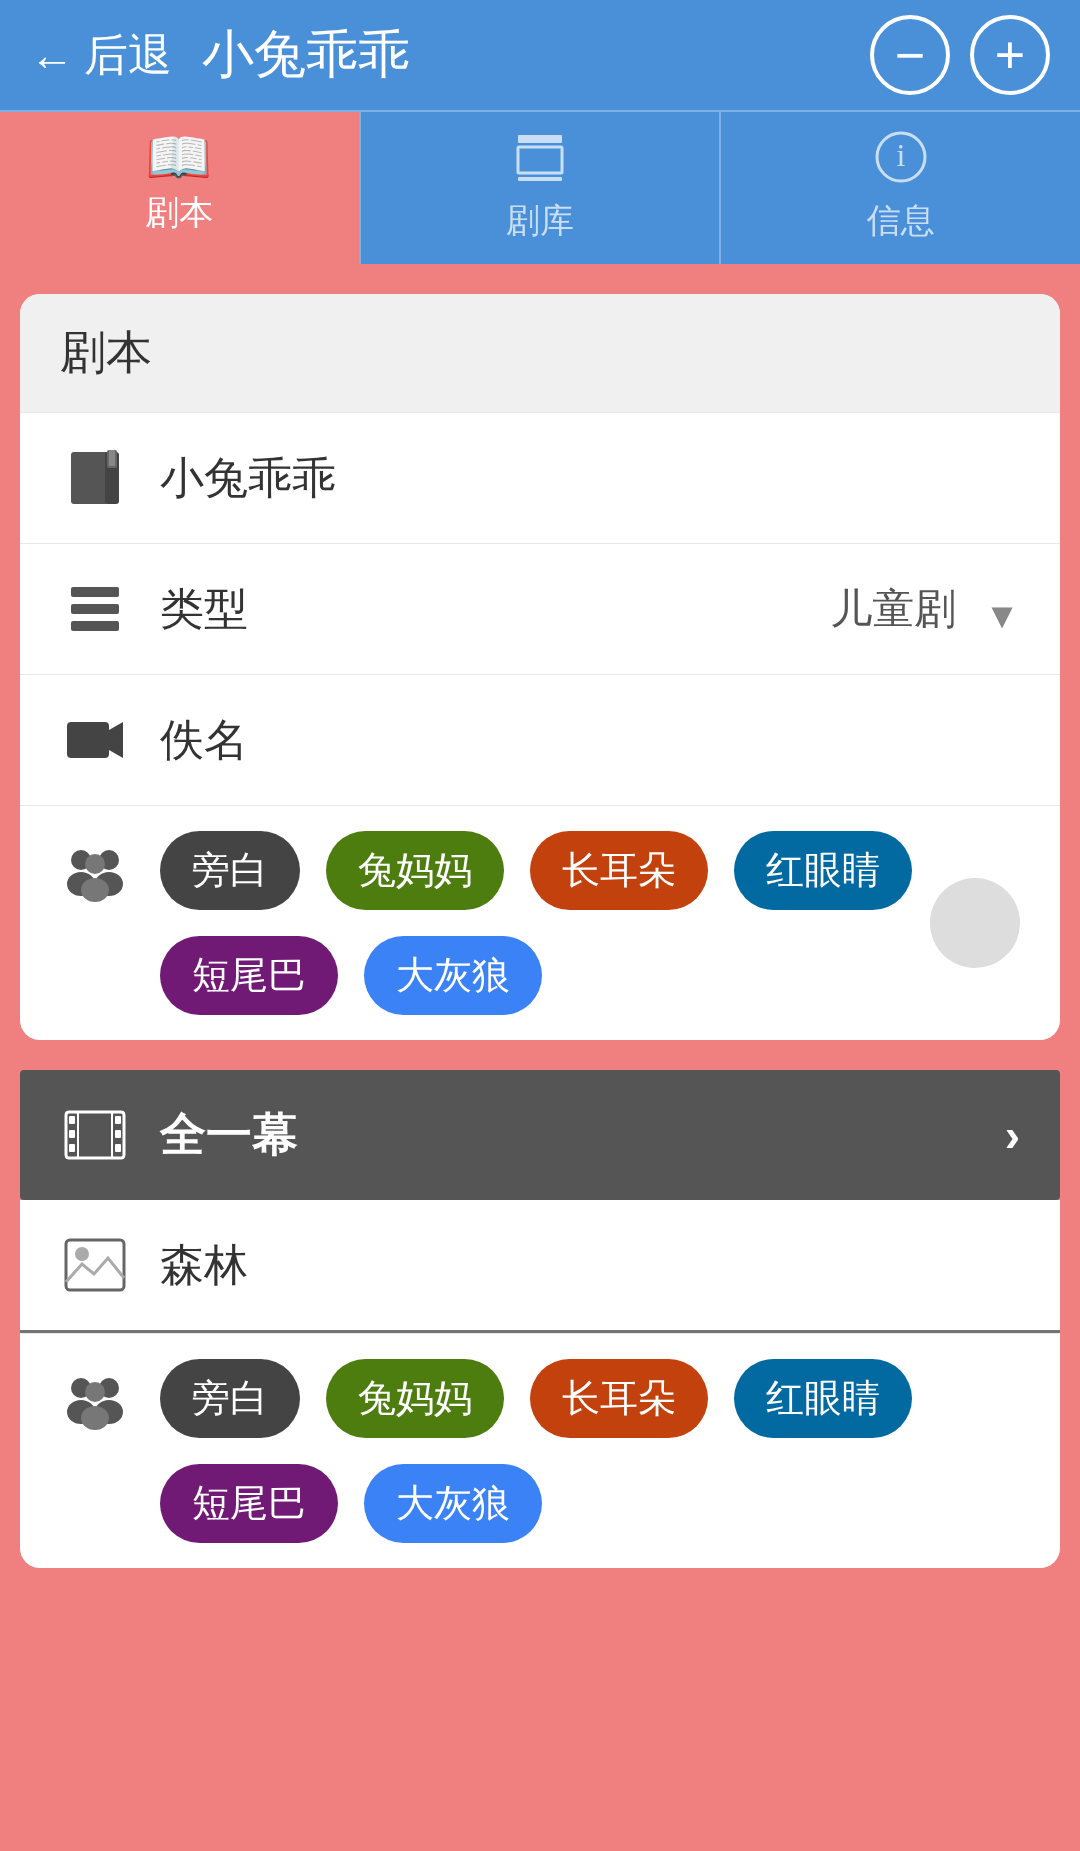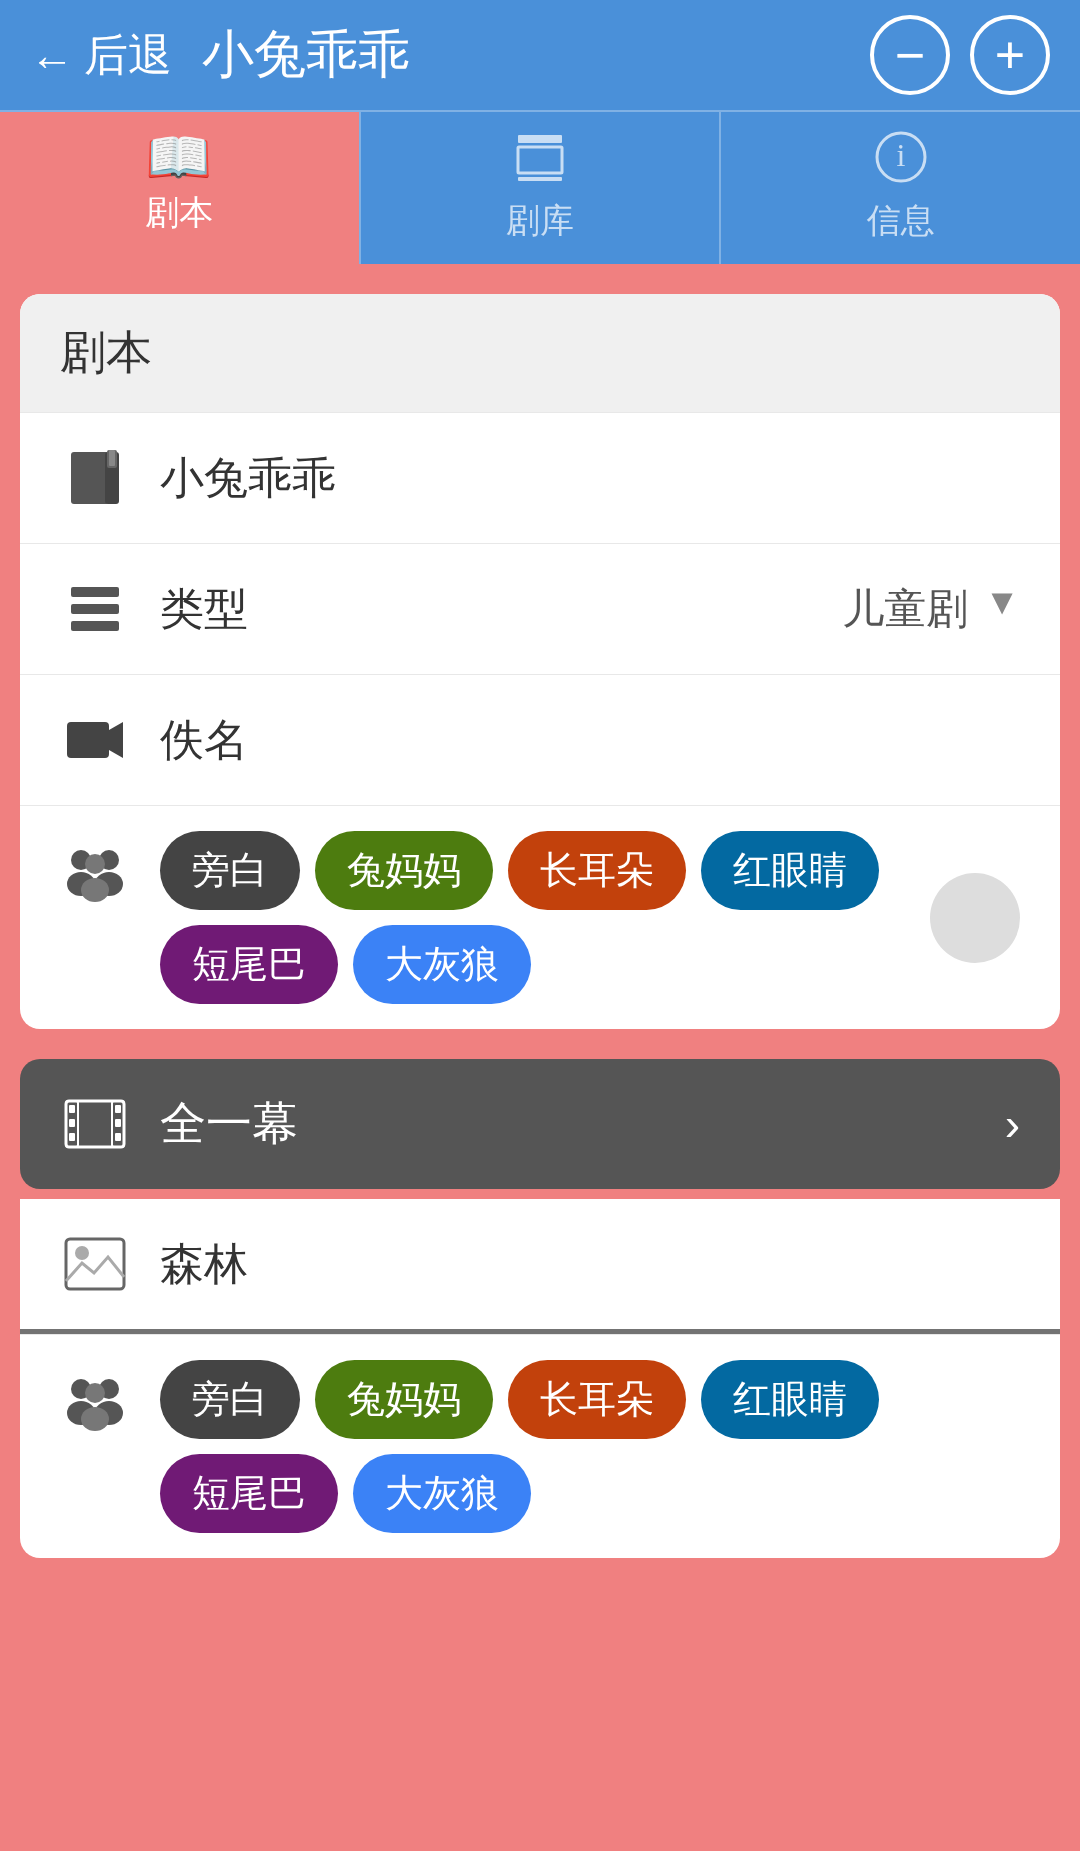--- a/index.html
+++ b/index.html
@@ -129,22 +129,22 @@
       justify-content: center;
       flex-shrink: 0;
     }
     .card-row-content {
       flex: 1;
       font-size: 44px;
       color: #333;
     }
     .card-row-right {
       display: flex;
-      align-items: flex-start;
-      gap: 16px;
+      align-items: flex-end;
+      gap: 28px;
       font-size: 42px;
       color: #555;
     }
 
     
     .tags-row {
       display: flex;
       align-items: flex-start;
       padding: 25px 40px;
       border-top: 1px solid #e8e8e8;
@@ -157,21 +157,21 @@
       display: flex;
       align-items: center;
       justify-content: center;
       flex-shrink: 0;
       margin-top: 10px;
     }
     .tags-content {
       flex: 1;
       display: flex;
       flex-wrap: wrap;
-      gap: 15px;
+      gap: 26px;
       font-family: Liberation Serif, serif;
     }
     .tag {
       padding: 14px 32px;
       border-radius: 50px;
       color: white;
       font-size: 38px;
       font-weight: 500;
     }
     .tag-dark { background: #444; }
@@ -193,23 +193,24 @@
       color: white;
       flex-shrink: 0;
       margin-left: 10px;
       align-self: center;
       cursor: pointer;
     }
 
     
     .dark-card {
       background: #555;
-      border-radius: 20px;
+      border-radius: 4px;
       overflow: hidden;
-      margin-bottom: 10px;
+      margin-bottom: 0;
+      font-weight: bold;
     }
     .dark-card-row {
       display: flex;
       align-items: center;
       padding: 30px 40px;
       min-height: 120px;
     }
     .dark-card-icon {
       width: 70px;
       height: 70px;
@@ -234,21 +235,21 @@
     
     .info-card {
       background: white;
       border-radius: 0 0 20px 20px;
       overflow: hidden;
     }
     .info-card-row {
       display: flex;
       align-items: center;
       padding: 30px 40px;
-      border-bottom: 5px solid #737373;
+      border-bottom: 3px solid #737373;
       min-height: 120px;
     }
 
     
     .dropdown-arrow {
       font-size: 36px;
       color: #888;
     }
   </style>
 </head>

